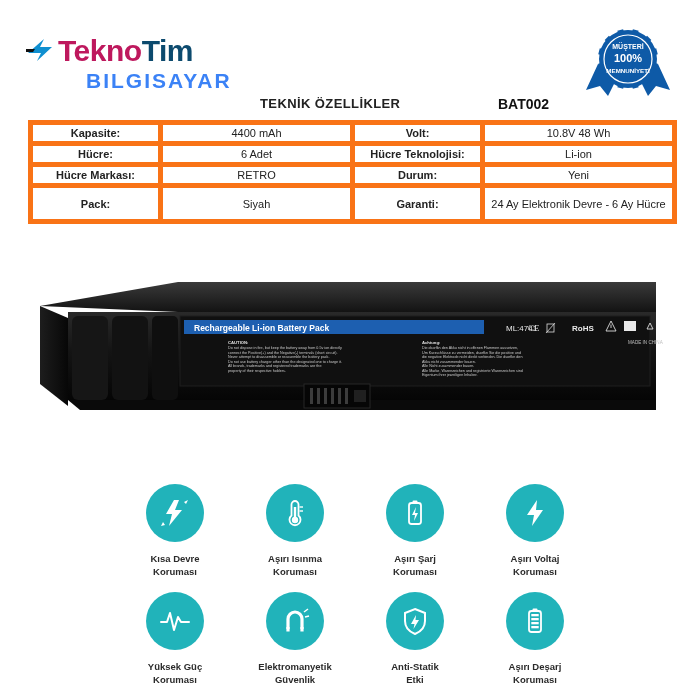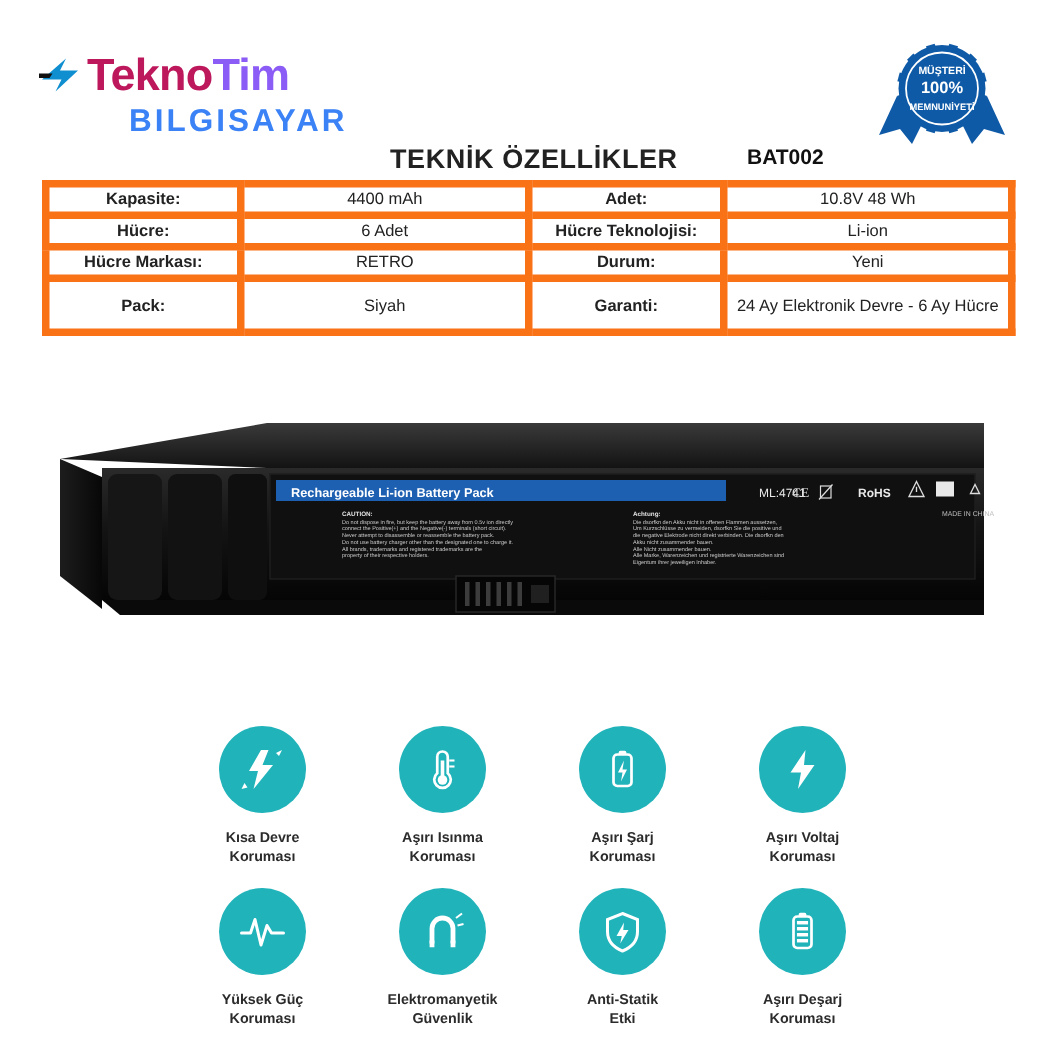--- a/index.html
+++ b/index.html
@@ -40,21 +40,21 @@
   }
   .logo-text {
     margin-left: 32px;
     font-size: 30px;
     font-weight: bold;
     letter-spacing: -0.5px;
     line-height: 32px;
     white-space: nowrap;
   }
   .logo-text .tek { color: #be185d; }
-  .logo-text .tim { color: #8b5cf6; }
+  .logo-text .tim { color: #0c4a6e; }
   .logo-sub {
     margin-left: 60px;
     margin-top: 1px;
     font-size: 21px;
     font-weight: bold;
     letter-spacing: 2px;
     color: #3b82f6;
   }
 
   .badge {
@@ -66,21 +66,21 @@
 
   
   .title-row {
     position: absolute;
     top: 96px; left: 0; width: 700px;
     height: 22px;
   }
   .spec-title {
     position: absolute;
     left: 260px; top: 0;
-    font-size: 18px;
+    font-size: 13px;
     font-weight: bold;
     letter-spacing: 0.4px;
     color: #222;
   }
   .model-code {
     position: absolute;
     left: 498px; top: 0;
     font-size: 14px;
     font-weight: bold;
     color: #111;
@@ -203,21 +203,21 @@
   <div class="title-row">
     <div class="spec-title">TEKNİK ÖZELLİKLER</div>
     <div class="model-code">BAT002</div>
   </div>
 
   <table class="spec-table">
     <tbody>
       <tr>
         <td class="label">Kapasite:</td>
         <td class="value">4400 mAh</td>
-        <td class="label">Adet:</td>
+        <td class="label">Volt:</td>
         <td class="value">10.8V 48 Wh</td>
       </tr>
       <tr>
         <td class="label">Hücre:</td>
         <td class="value">6 Adet</td>
         <td class="label">Hücre Teknolojisi:</td>
         <td class="value">Li-ion</td>
       </tr>
       <tr>
         <td class="label">Hücre Markası:</td>

